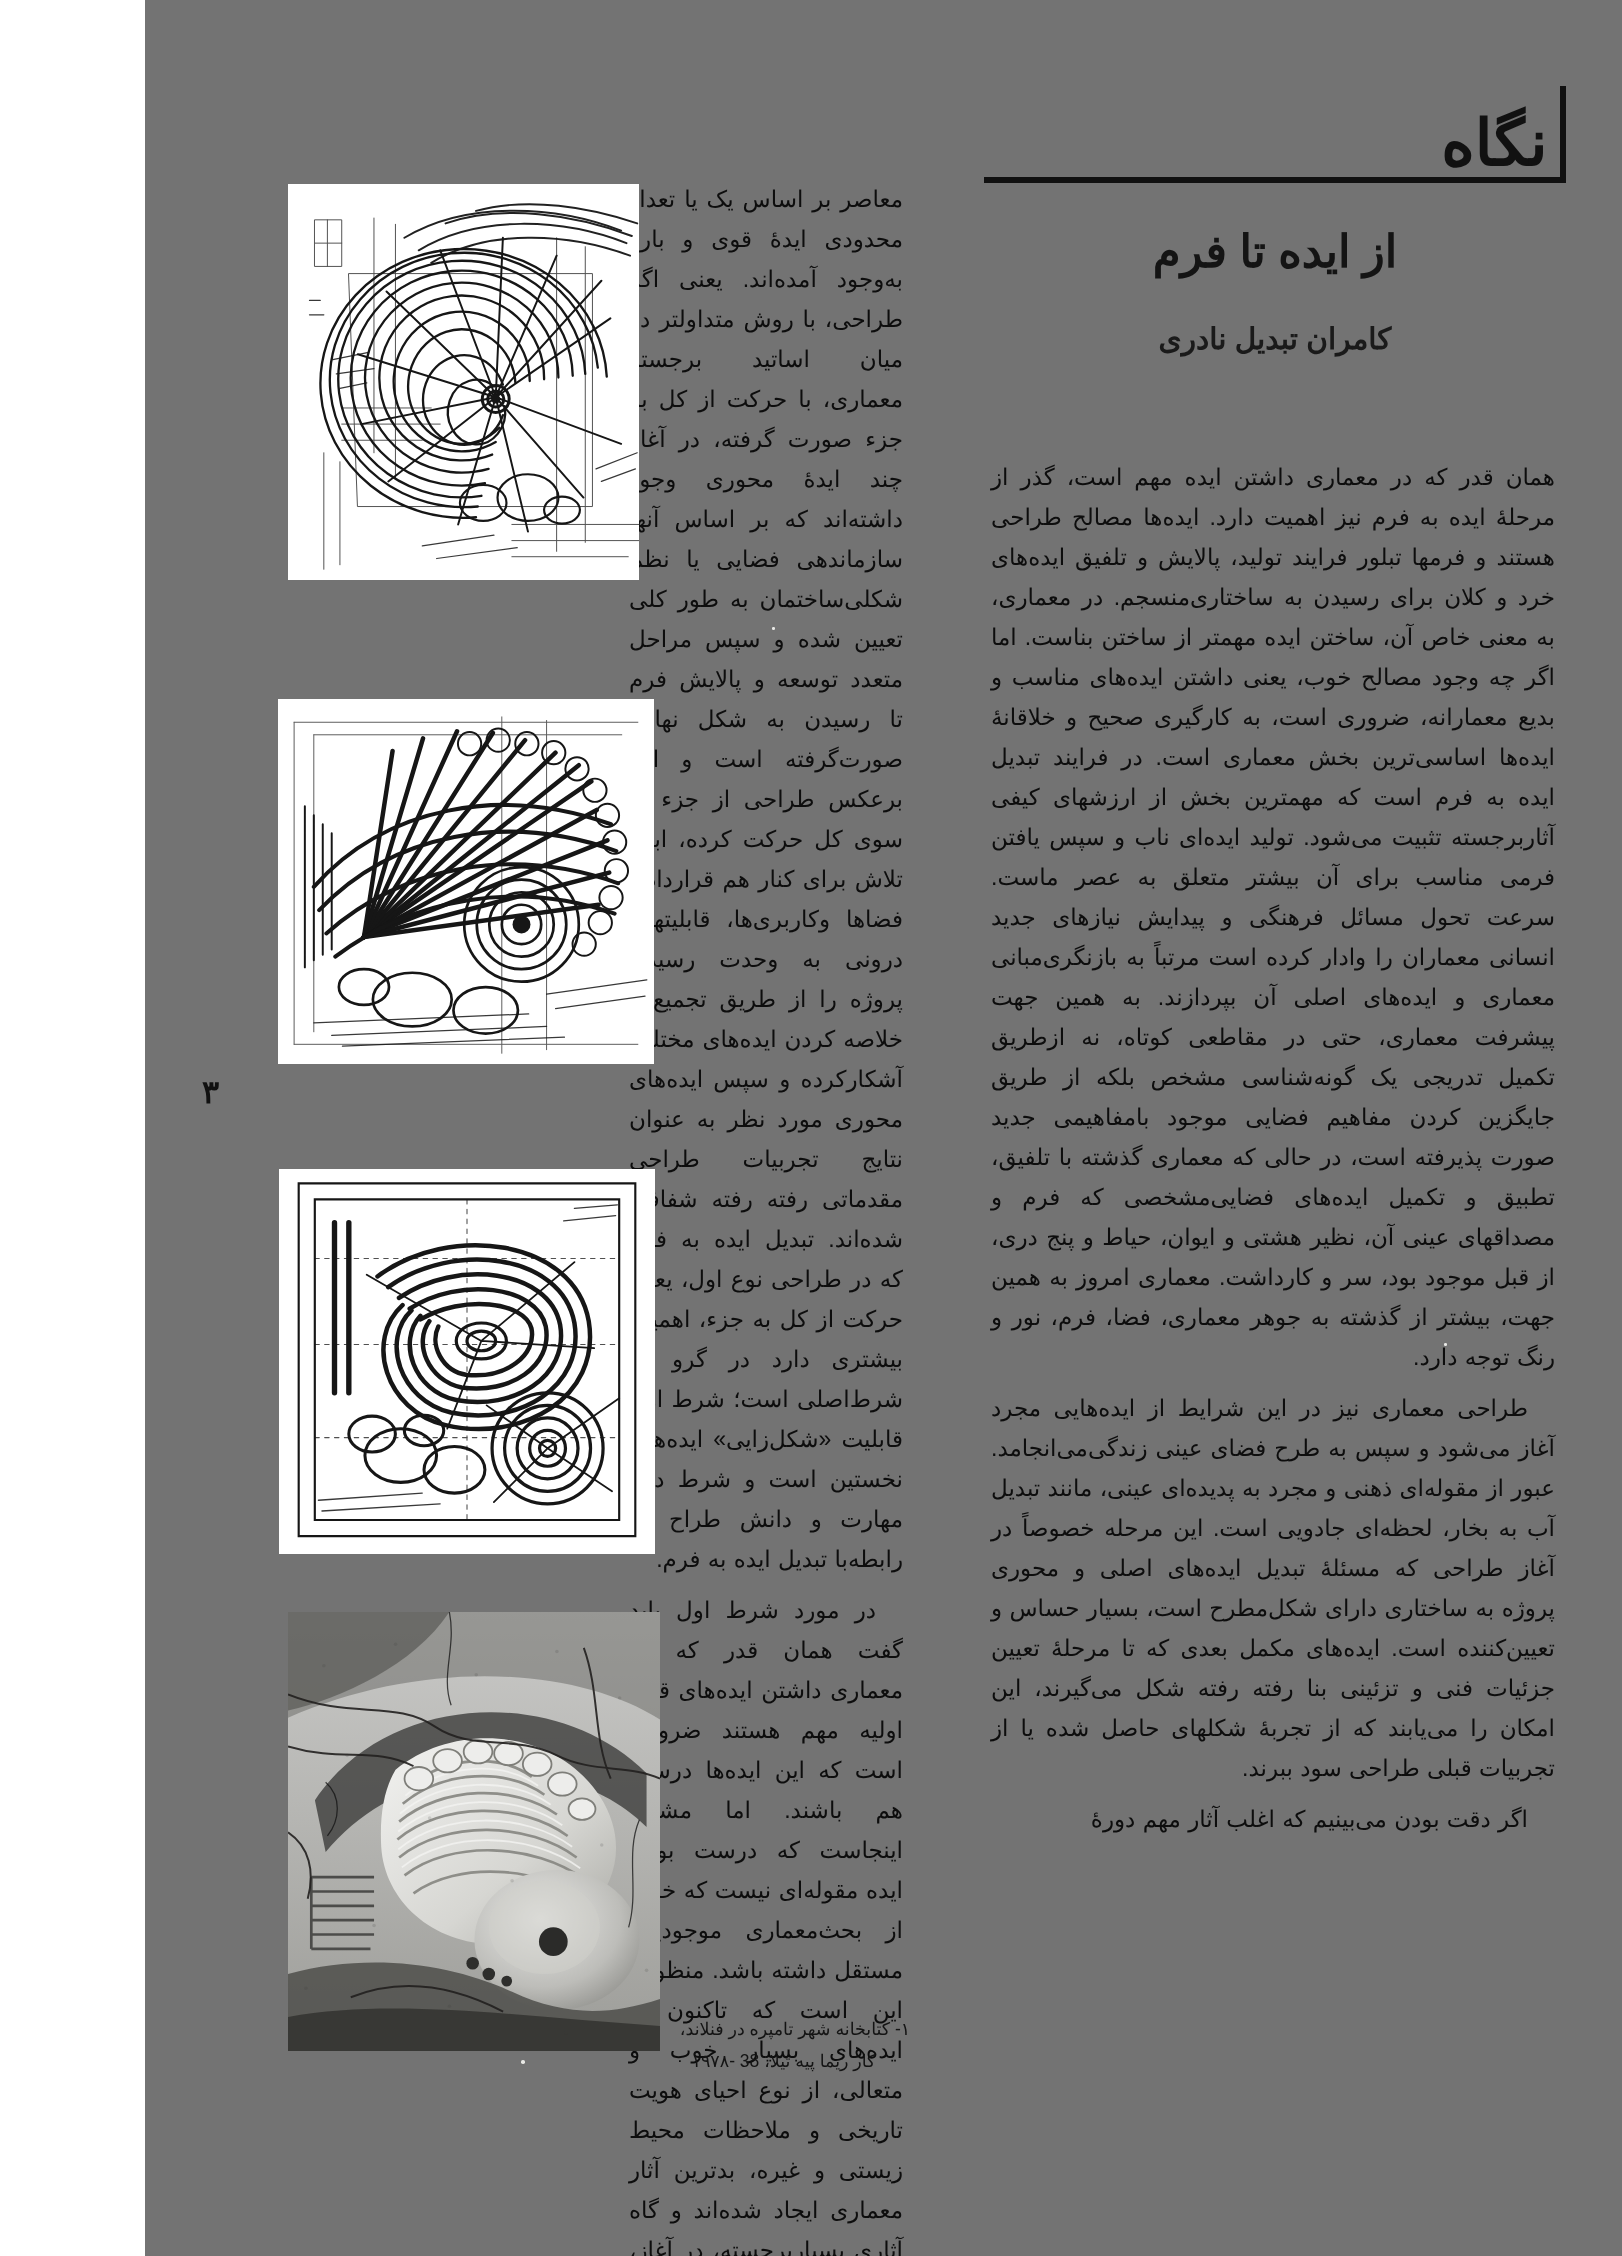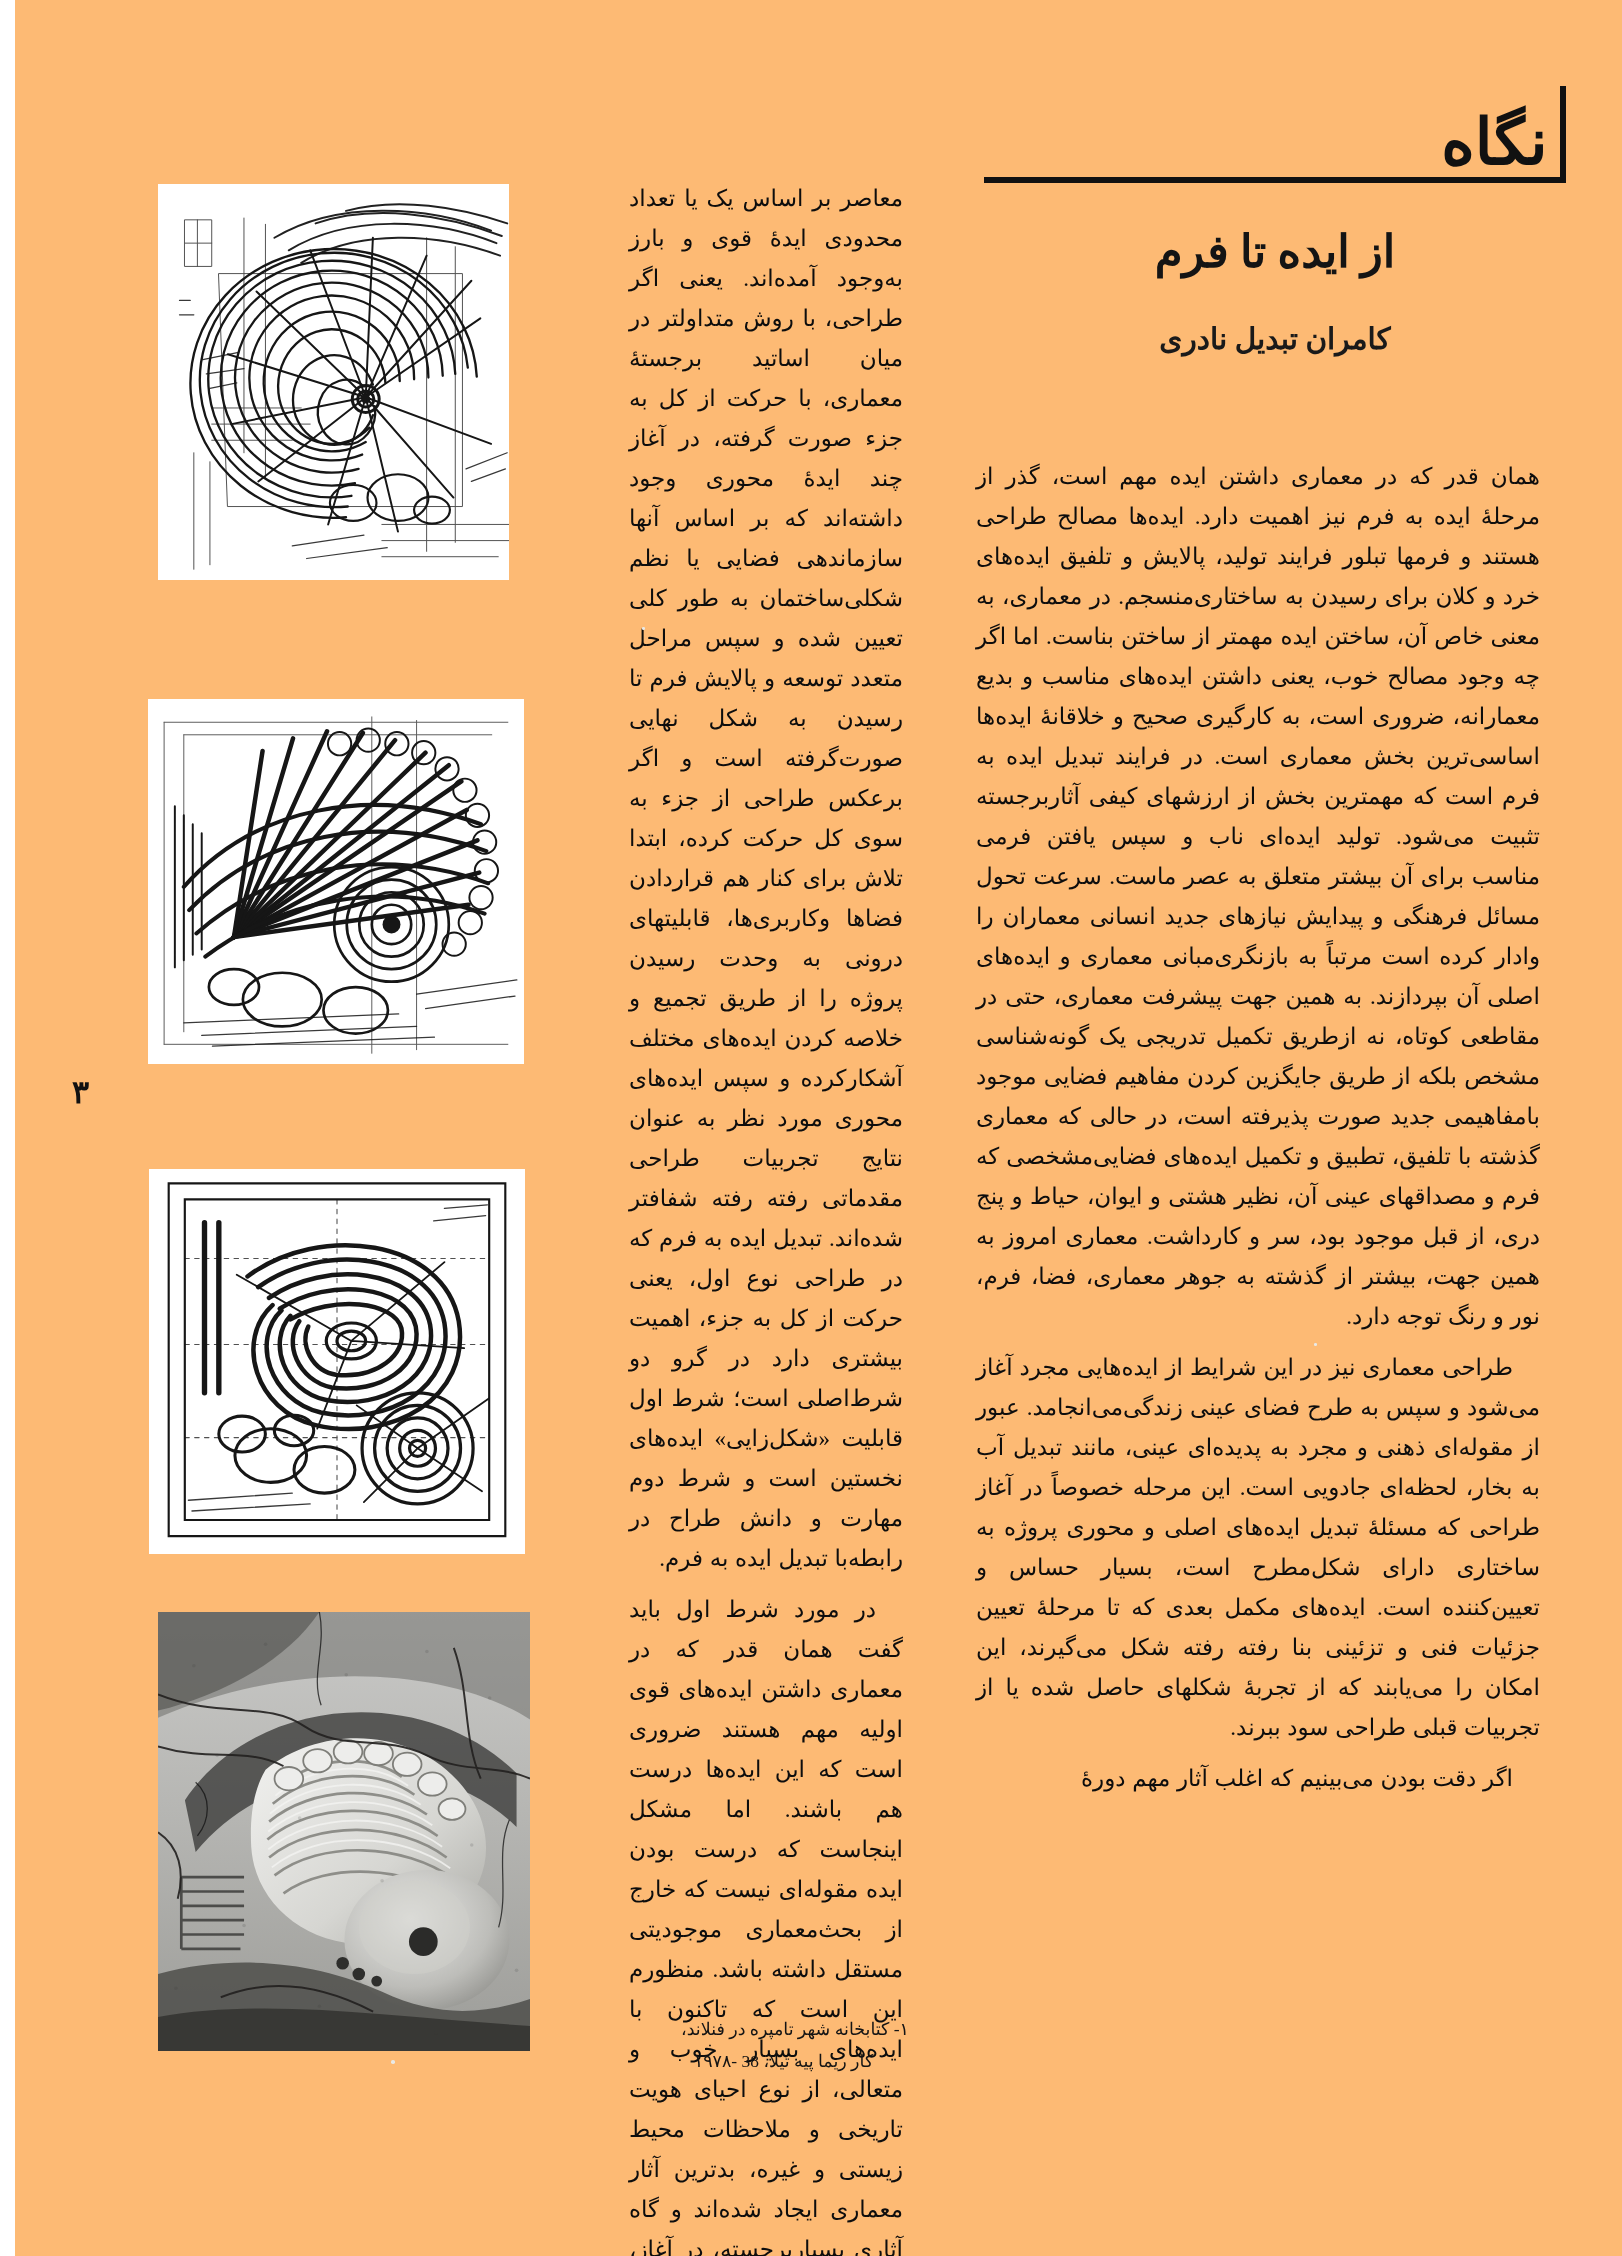--- a/index.html
+++ b/index.html
@@ -3,25 +3,25 @@
 <meta charset="utf-8">
 <title>از ایده تا فرم</title>
 <style>
   html, body {
     margin: 0;
     padding: 0;
     background: #ffffff;
   }
   .page {
     position: relative;
-    width: 1607px;
+    width: 1477px;
     height: 2257px;
-    background: #fdba74;
+    background: #737373;
     overflow: hidden;
-    font-family: Liberation Serif, serif;
+    font-family: Liberation Sans, sans-serif;
   }
 
   
   .masthead {
     position: absolute;
     top: 86px;
     right: 56px;
     width: 582px;
     height: 97px;
     border-right: 6.3px solid #111;
@@ -78,21 +78,21 @@
   .col p {
     margin: 11px;
     text-indent: 27px;
   }
   .col p.noindent {
     text-indent: 0;
   }
 
   .col-right {
     top: 446px;
-    right: 71px;
+    right: 56px;
     width: 586px;
     height: 1702px;
   }
   .col-mid {
     top: 168px;
     right: 708px;
     width: 296px;
     height: 1755px;
   }
 

